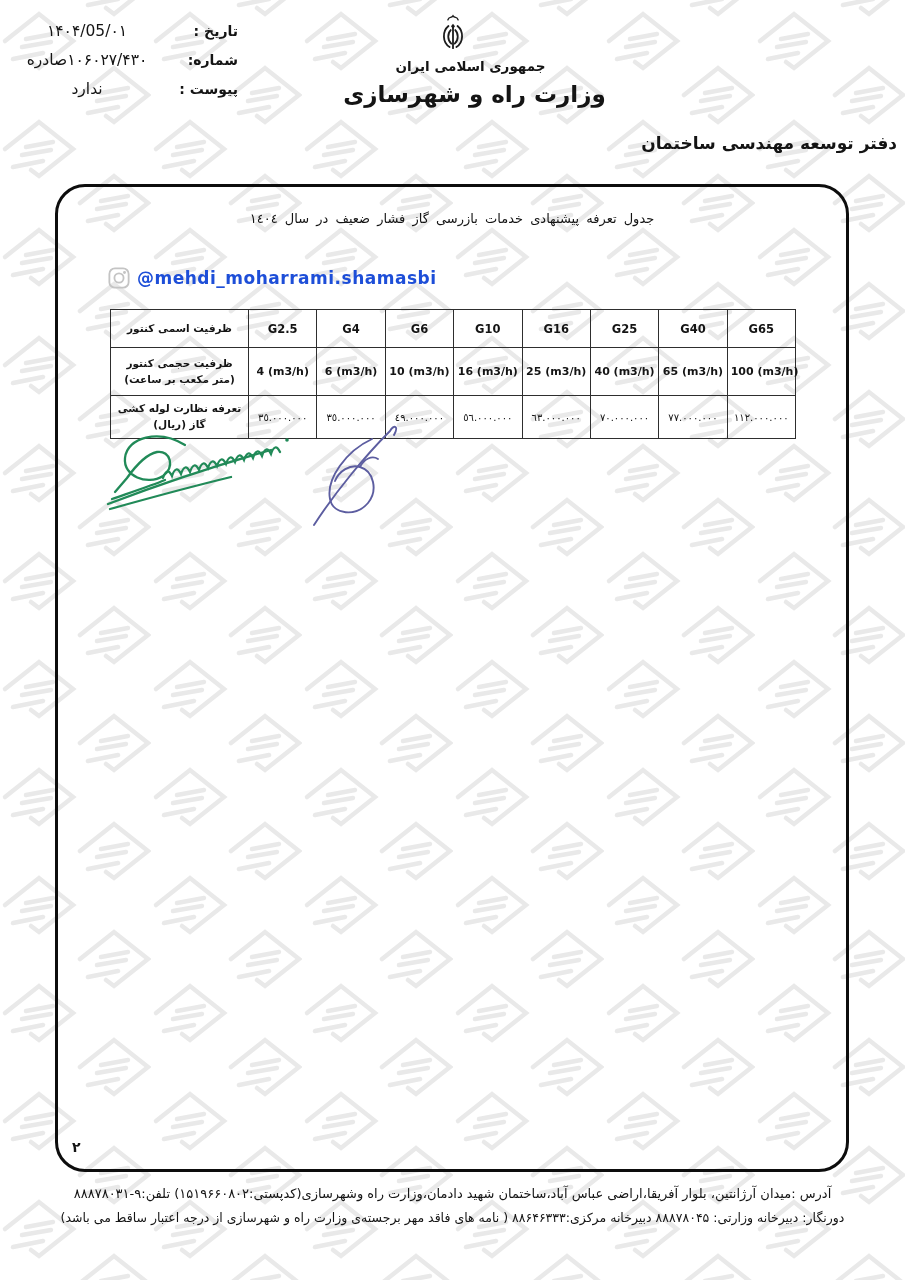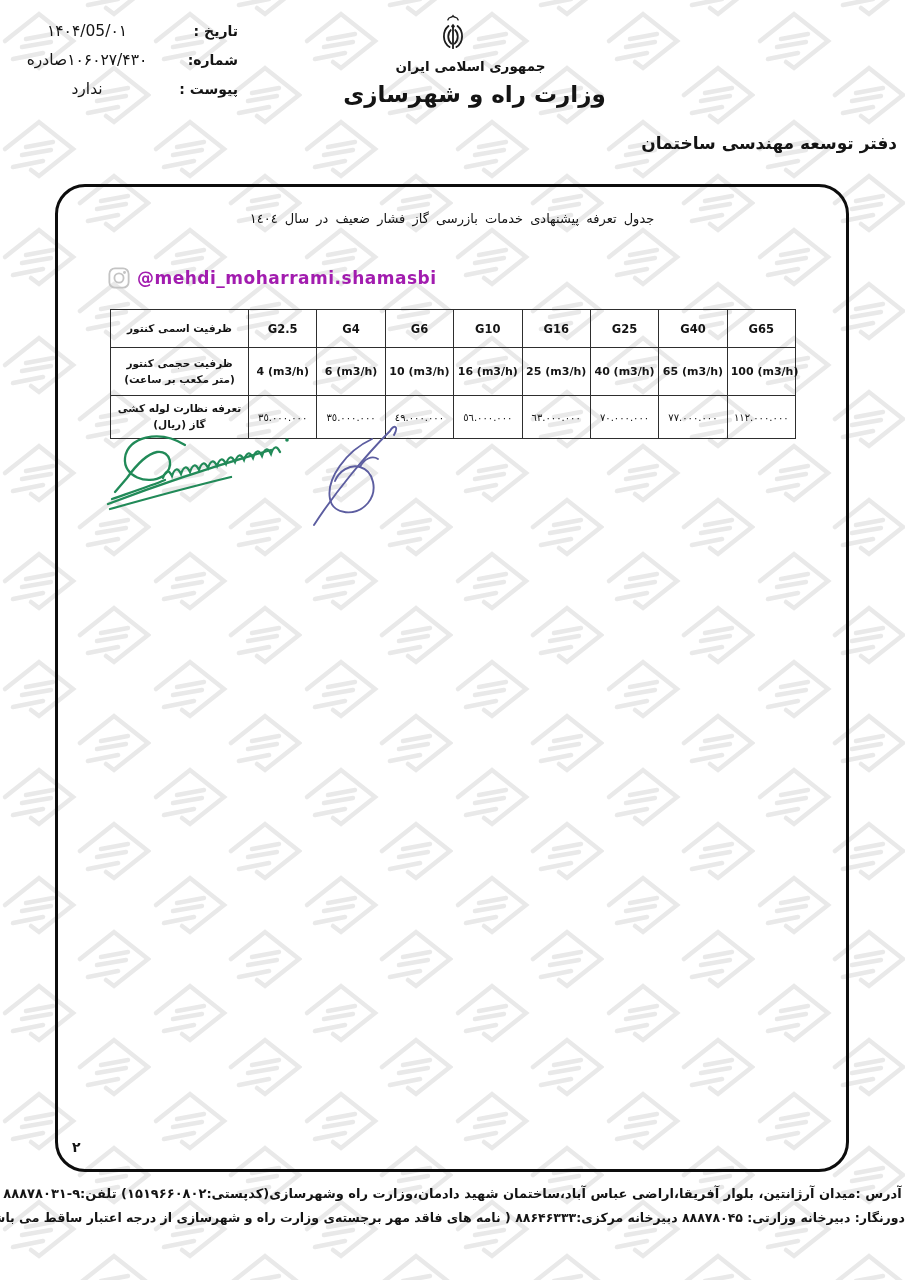--- a/index.html
+++ b/index.html
@@ -27,21 +27,21 @@
 
   
   .doc-box {
     position:absolute; left:55px; top:184px; width:794px; height:988px;
     border:3.5px solid #0d0d0d; border-radius:30px; z-index:1;
   }
   .doc-title { position:absolute; left:0; right:0; top:24px; text-align:center;
     font-size:13px; font-weight:normal; direction:rtl; word-spacing:3px; }
 
   .insta { position:absolute; left:50px; top:80px; display:flex; align-items:center; gap:7px; }
-  .insta-handle { font-size:17px; font-weight:bold; color:#a21caf; letter-spacing:0.5px; }
+  .insta-handle { font-size:17px; font-weight:bold; color:#1d4ed8; letter-spacing:0.5px; }
 
   table.tariff { position:absolute; left:52px; top:122px; width:686px;
     border-collapse:collapse; table-layout:fixed; background:transparent; }
   table.tariff td { border:1.3px solid #2e2e2e; text-align:center; vertical-align:middle; padding:2px 3px; }
   table.tariff col.label-col { width:138px; }
   table.tariff tr:nth-child(1) { height:38px; }
   table.tariff tr:nth-child(2) { height:48px; }
   table.tariff tr:nth-child(3) { height:43px; }
   .cell-fa { direction:rtl; font-weight:bold; font-size:10.5px; line-height:1.5; }
   .cell-g { font-weight:bold; font-size:11.5px; }
@@ -49,21 +49,21 @@
   .cell-amt { font-size:10px; direction:ltr; letter-spacing:0.5px; white-space:nowrap; }
 
   .sig { position:absolute; }
   .sig-green { left:45px; top:240px; }
   .sig-blue { left:226px; top:232px; }
 
   .page-num { position:absolute; left:14px; bottom:14px; font-size:14px; font-weight:bold; }
 
   
   .footer { position:absolute; left:0; right:0; top:1186px; text-align:center; z-index:2; }
-  .footer-line { direction:rtl; white-space:nowrap; font-weight:bold; }
+  .footer-line { direction:rtl; white-space:nowrap; font-weight:normal; }
   .footer-line1 { font-size:13px; margin-bottom:9px; }
   .footer-line2 { font-size:12.5px; }
 </style>
 </head>
 <body>
 
 <div class="page">
 
   <svg class="wm-layer" width="905" height="1280" aria-hidden="true">
     <defs>

